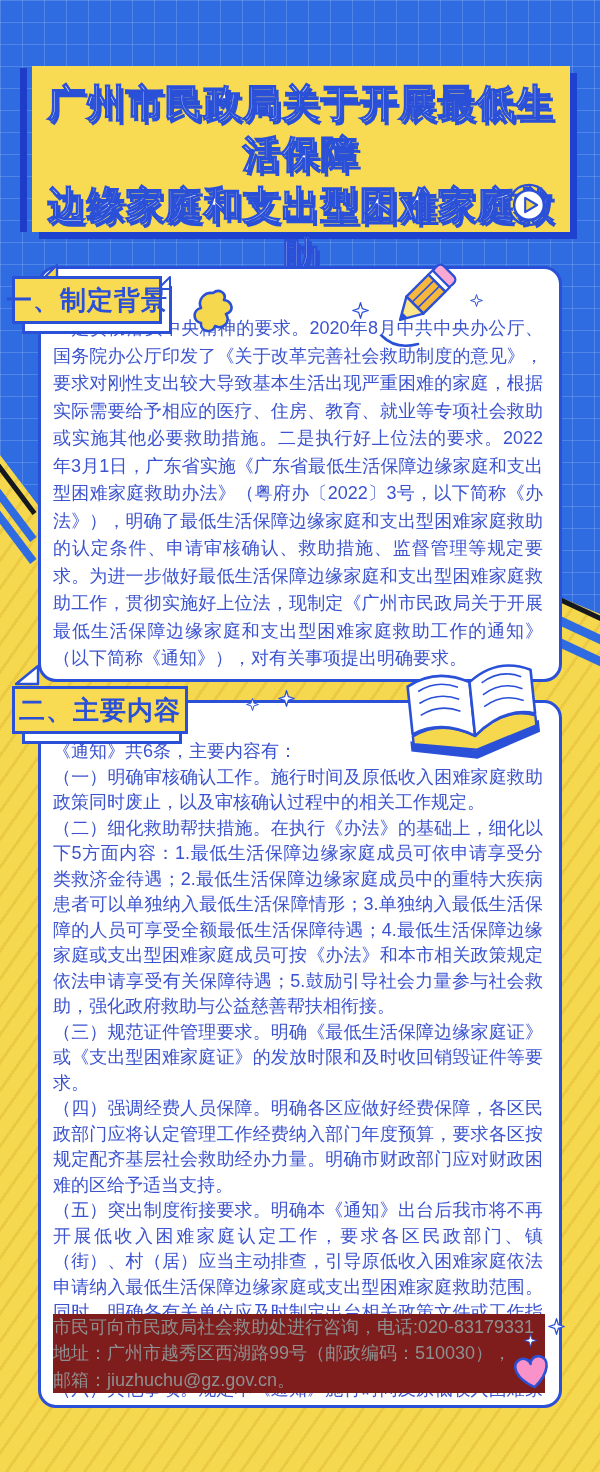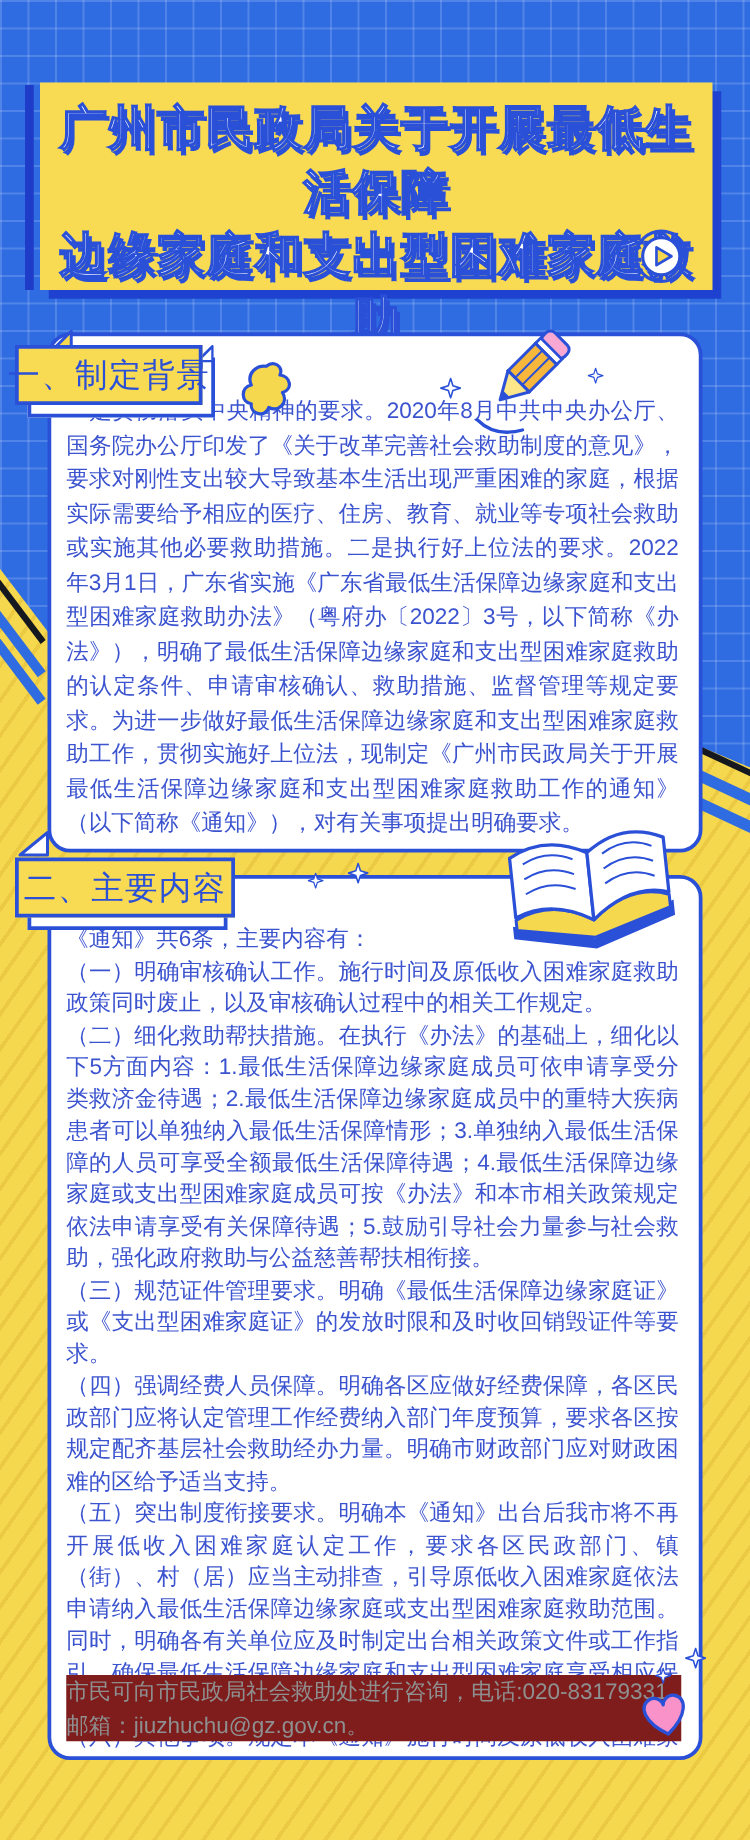--- a/index.html
+++ b/index.html
@@ -47,21 +47,21 @@
   .header-wrap{position:absolute;z-index:4;}
   .hw1{left:12px;top:276px;}
   .hw2{left:12px;top:686px;}
   .header-shadow{position:absolute;left:10px;top:10px;background:#ffffff;border:3px solid #2b50d8;box-sizing:border-box;}
   .hs1{width:150px;height:48px;}
   .hs2{width:160px;height:48px;}
   .header-box{position:relative;background:#f8db52;border:3px solid #2b50d8;box-sizing:border-box;
     display:flex;align-items:center;justify-content:center;}
   .hb1{width:150px;height:48px;}
   .hb2{width:176px;height:48px;}
-  .header-label{font-size:26px;font-weight:400;color:#2b50d8;letter-spacing:1px;white-space:nowrap;}
+  .header-label{font-size:26px;font-weight:700;color:#2b50d8;letter-spacing:1px;white-space:nowrap;}
   .fold{position:absolute;}
   
   .icon{position:absolute;z-index:4;}
   .pencil{left:376px;top:258px;width:92px;height:92px;}
   .flower{left:192px;top:288px;width:42px;height:46px;}
   .spark-a{left:352px;top:302px;width:17px;height:17px;}
   .spark-b{left:470px;top:294px;width:13px;height:13px;}
   .spark-c{left:246px;top:698px;width:13px;height:13px;}
   .spark-d{left:278px;top:690px;width:17px;height:17px;}
   .book{left:396px;top:652px;width:152px;height:108px;}
@@ -148,20 +148,21 @@
       <p class="para">《通知》共6条，主要内容有：</p>
       <p class="para">（一）明确审核确认工作。施行时间及原低收入困难家庭救助政策同时废止，以及审核确认过程中的相关工作规定。</p>
       <p class="para">（二）细化救助帮扶措施。在执行《办法》的基础上，细化以下5方面内容：1.最低生活保障边缘家庭成员可依申请享受分类救济金待遇；2.最低生活保障边缘家庭成员中的重特大疾病患者可以单独纳入最低生活保障情形；3.单独纳入最低生活保障的人员可享受全额最低生活保障待遇；4.最低生活保障边缘家庭或支出型困难家庭成员可按《办法》和本市相关政策规定依法申请享受有关保障待遇；5.鼓励引导社会力量参与社会救助，强化政府救助与公益慈善帮扶相衔接。</p>
       <p class="para">（三）规范证件管理要求。明确《最低生活保障边缘家庭证》或《支出型困难家庭证》的发放时限和及时收回销毁证件等要求。</p>
       <p class="para">（四）强调经费人员保障。明确各区应做好经费保障，各区民政部门应将认定管理工作经费纳入部门年度预算，要求各区按规定配齐基层社会救助经办力量。明确市财政部门应对财政困难的区给予适当支持。</p>
       <p class="para">（五）突出制度衔接要求。明确本《通知》出台后我市将不再开展低收入困难家庭认定工作，要求各区民政部门、镇（街）、村（居）应当主动排查，引导原低收入困难家庭依法申请纳入最低生活保障边缘家庭或支出型困难家庭救助范围。同时，明确各有关单位应及时制定出台相关政策文件或工作指引，确保最低生活保障边缘家庭和支出型困难家庭享受相应保障待遇。</p>
       <p class="para">（六）其他事项。规定本《通知》施行时间及原低收入困难家庭救助政策同时废止。</p>
     </div>
     <div class="footer-block">
       <p class="fline">市民可向市民政局社会救助处进行咨询，电话:020-83179331</p>
+      <p class="fline">地址：广州市越秀区西湖路99号（邮政编码：510030），</p>
       <p class="fline">邮箱：jiuzhuchu@gz.gov.cn。</p>
     </div>
   </div>
 
   <div class="header-wrap hw2">
     <div class="header-shadow hs2">
       <svg class="fold" style="right:-2px;top:-13px;width:14px;height:14px;" viewBox="0 0 14 14">
         <polygon points="1,13 13,1 13,13" fill="#ffffff" stroke="#2b50d8" stroke-width="2" stroke-linejoin="round"></polygon>
       </svg>
     </div>

